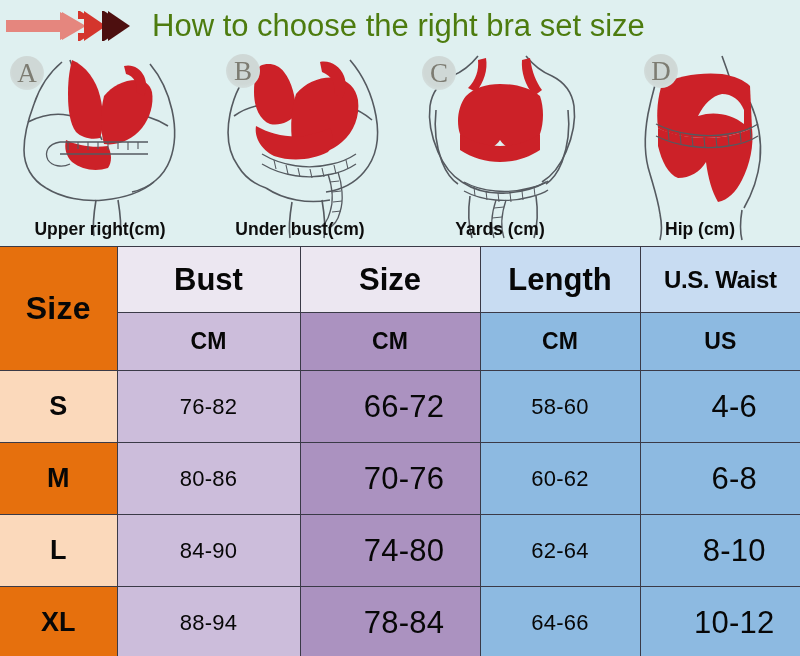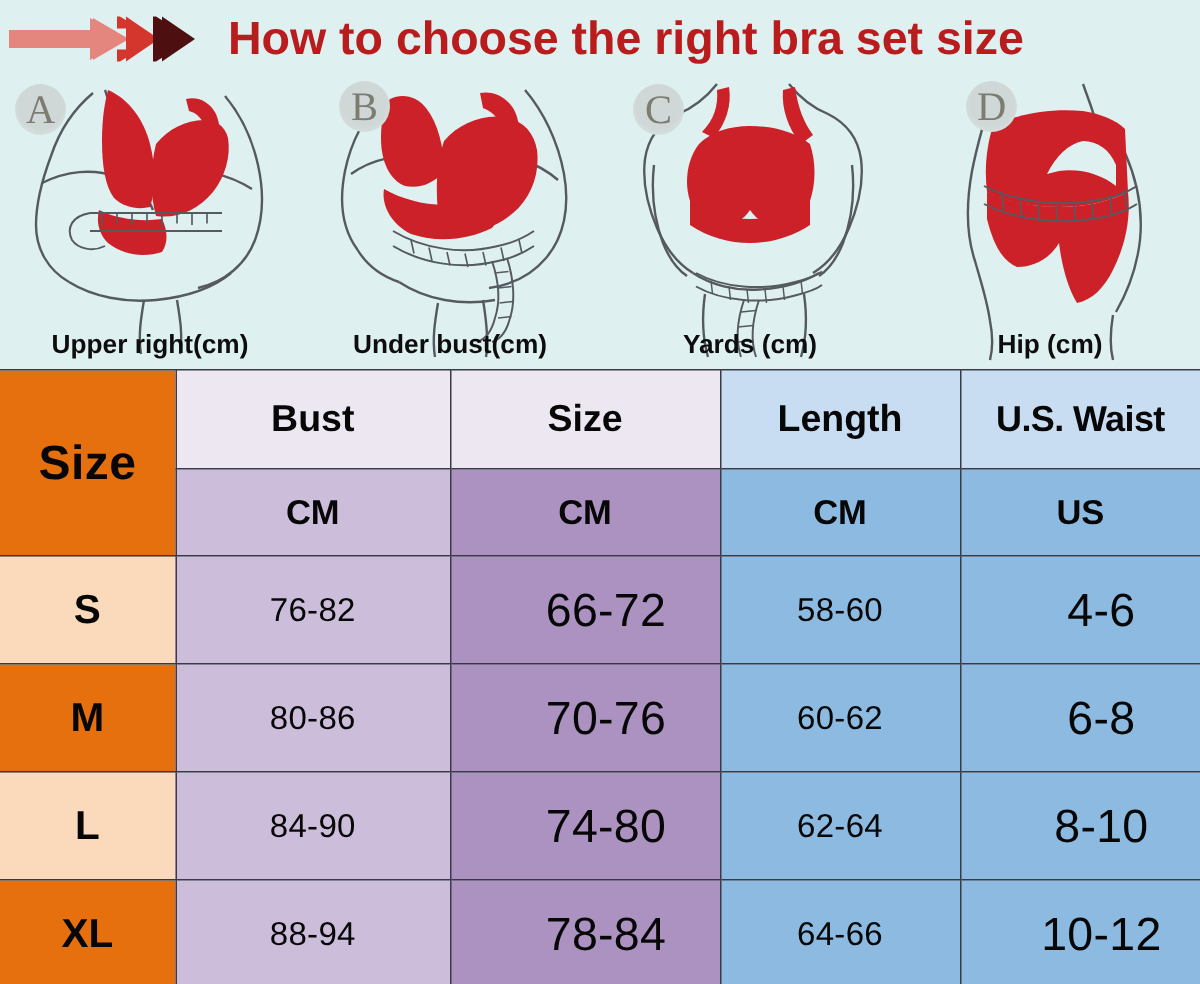--- a/index.html
+++ b/index.html
@@ -10,21 +10,21 @@
   }
   #page { position:relative; width:800px; height:656px; background:#dff0f0; }
 
   
   .title-banner {
     position:absolute; left:0; top:0; width:800px; height:52px;
     display:flex; align-items:center;
   }
   .arrow-group { width:152px; height:40px; flex:none; }
   .title-text {
-    font-size:31px; font-weight:700; color:#b91c1c;
+    font-size:31px; font-weight:400; color:#4d7c0f;
     letter-spacing:0px; white-space:nowrap;
     font-family:"Liberation Sans", sans-serif;
   }
 
   
   .illus-row {
     position:absolute; left:0; top:50px; width:800px; height:196px;
     display:flex;
   }
   .illus-cell { position:relative; width:200px; height:196px; }
@@ -59,21 +59,21 @@
   .c-size   { width:117px; }
   .c-bust   { width:183px; }
   .c-waist  { width:180px; }
   .c-length { width:160px; }
   .c-yards  { width:160px; }
 
   
   .hdr-size {
     background:#e6700d; font-size:32px; font-weight:700; letter-spacing:.3px;
   }
-  .hdr-top { height:66px; font-size:25px; font-weight:700; }
+  .hdr-top { height:66px; font-size:31px; font-weight:700; }
   .hdr-unit { height:58px; font-size:23px; font-weight:700; }
 
   .bg-bust-top   { background:#ece7f1; }
   .bg-waist-top  { background:#ece7f1; }
   .bg-length-top { background:#c8dcf2; }
   .bg-yards-top  { background:#c8dcf2; }
 
   .bg-bust-unit   { background:#ccbddb; }
   .bg-waist-unit  { background:#ab92c0; }
   .bg-length-unit { background:#8dbae1; }

